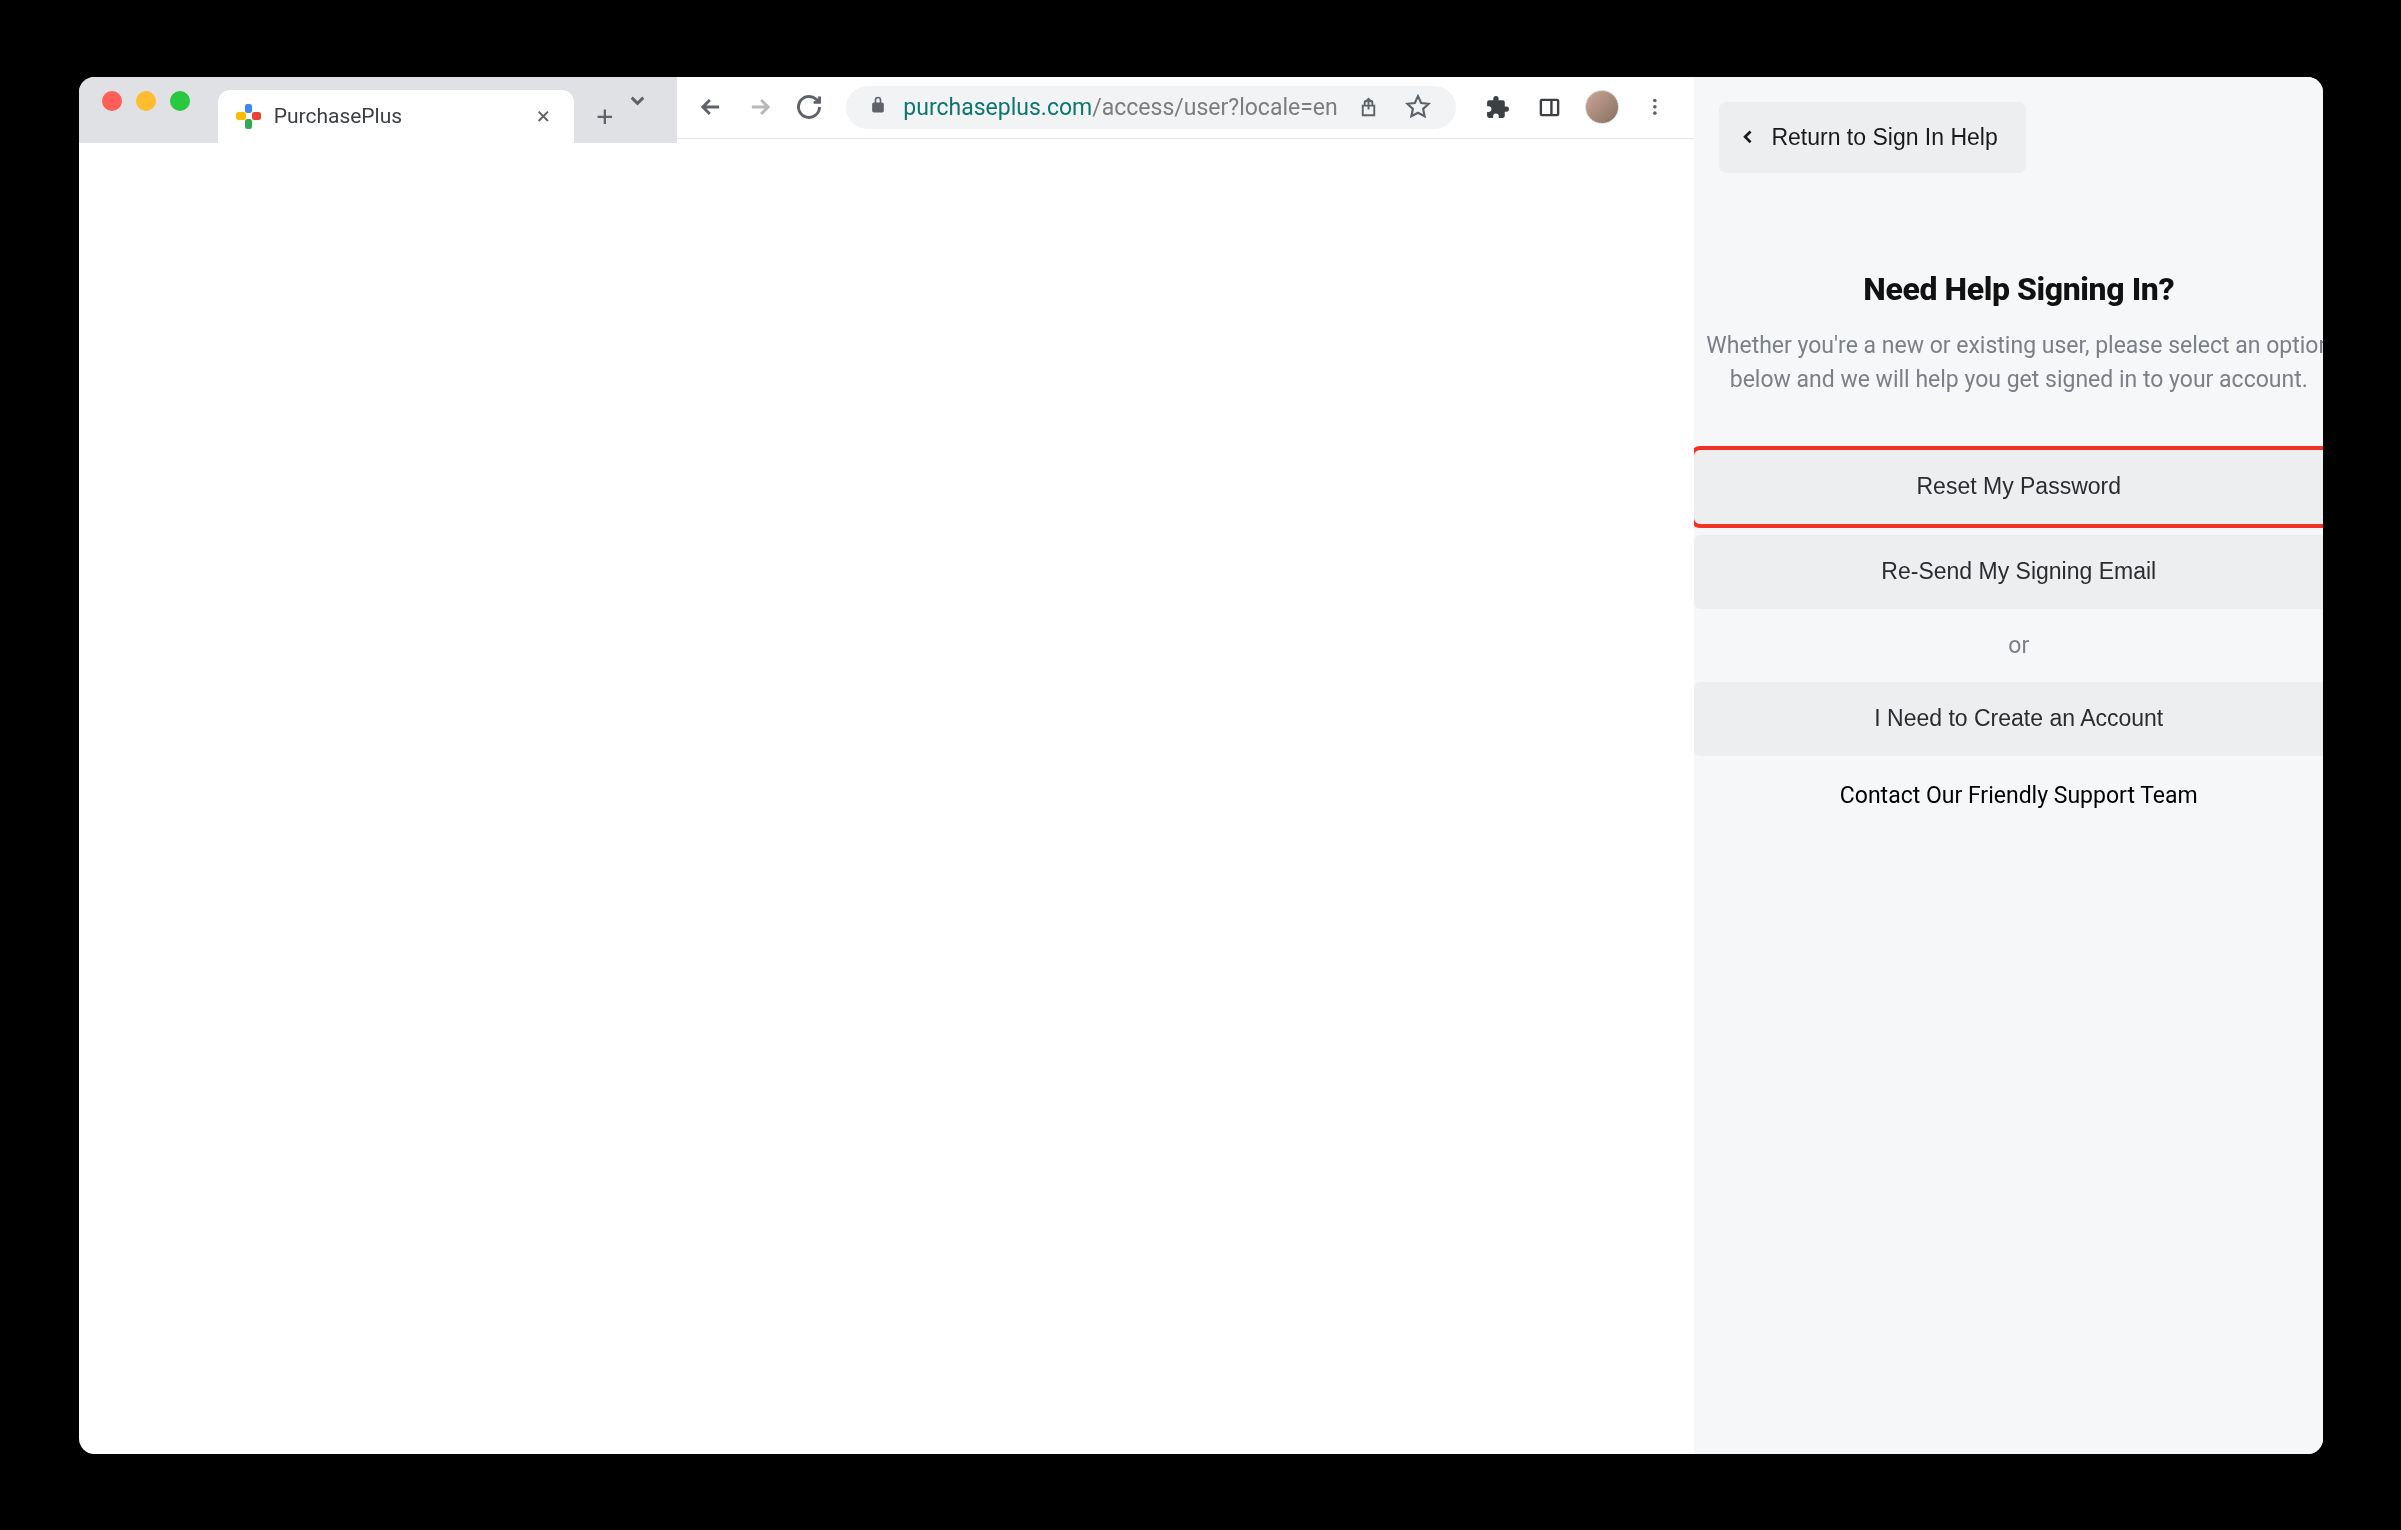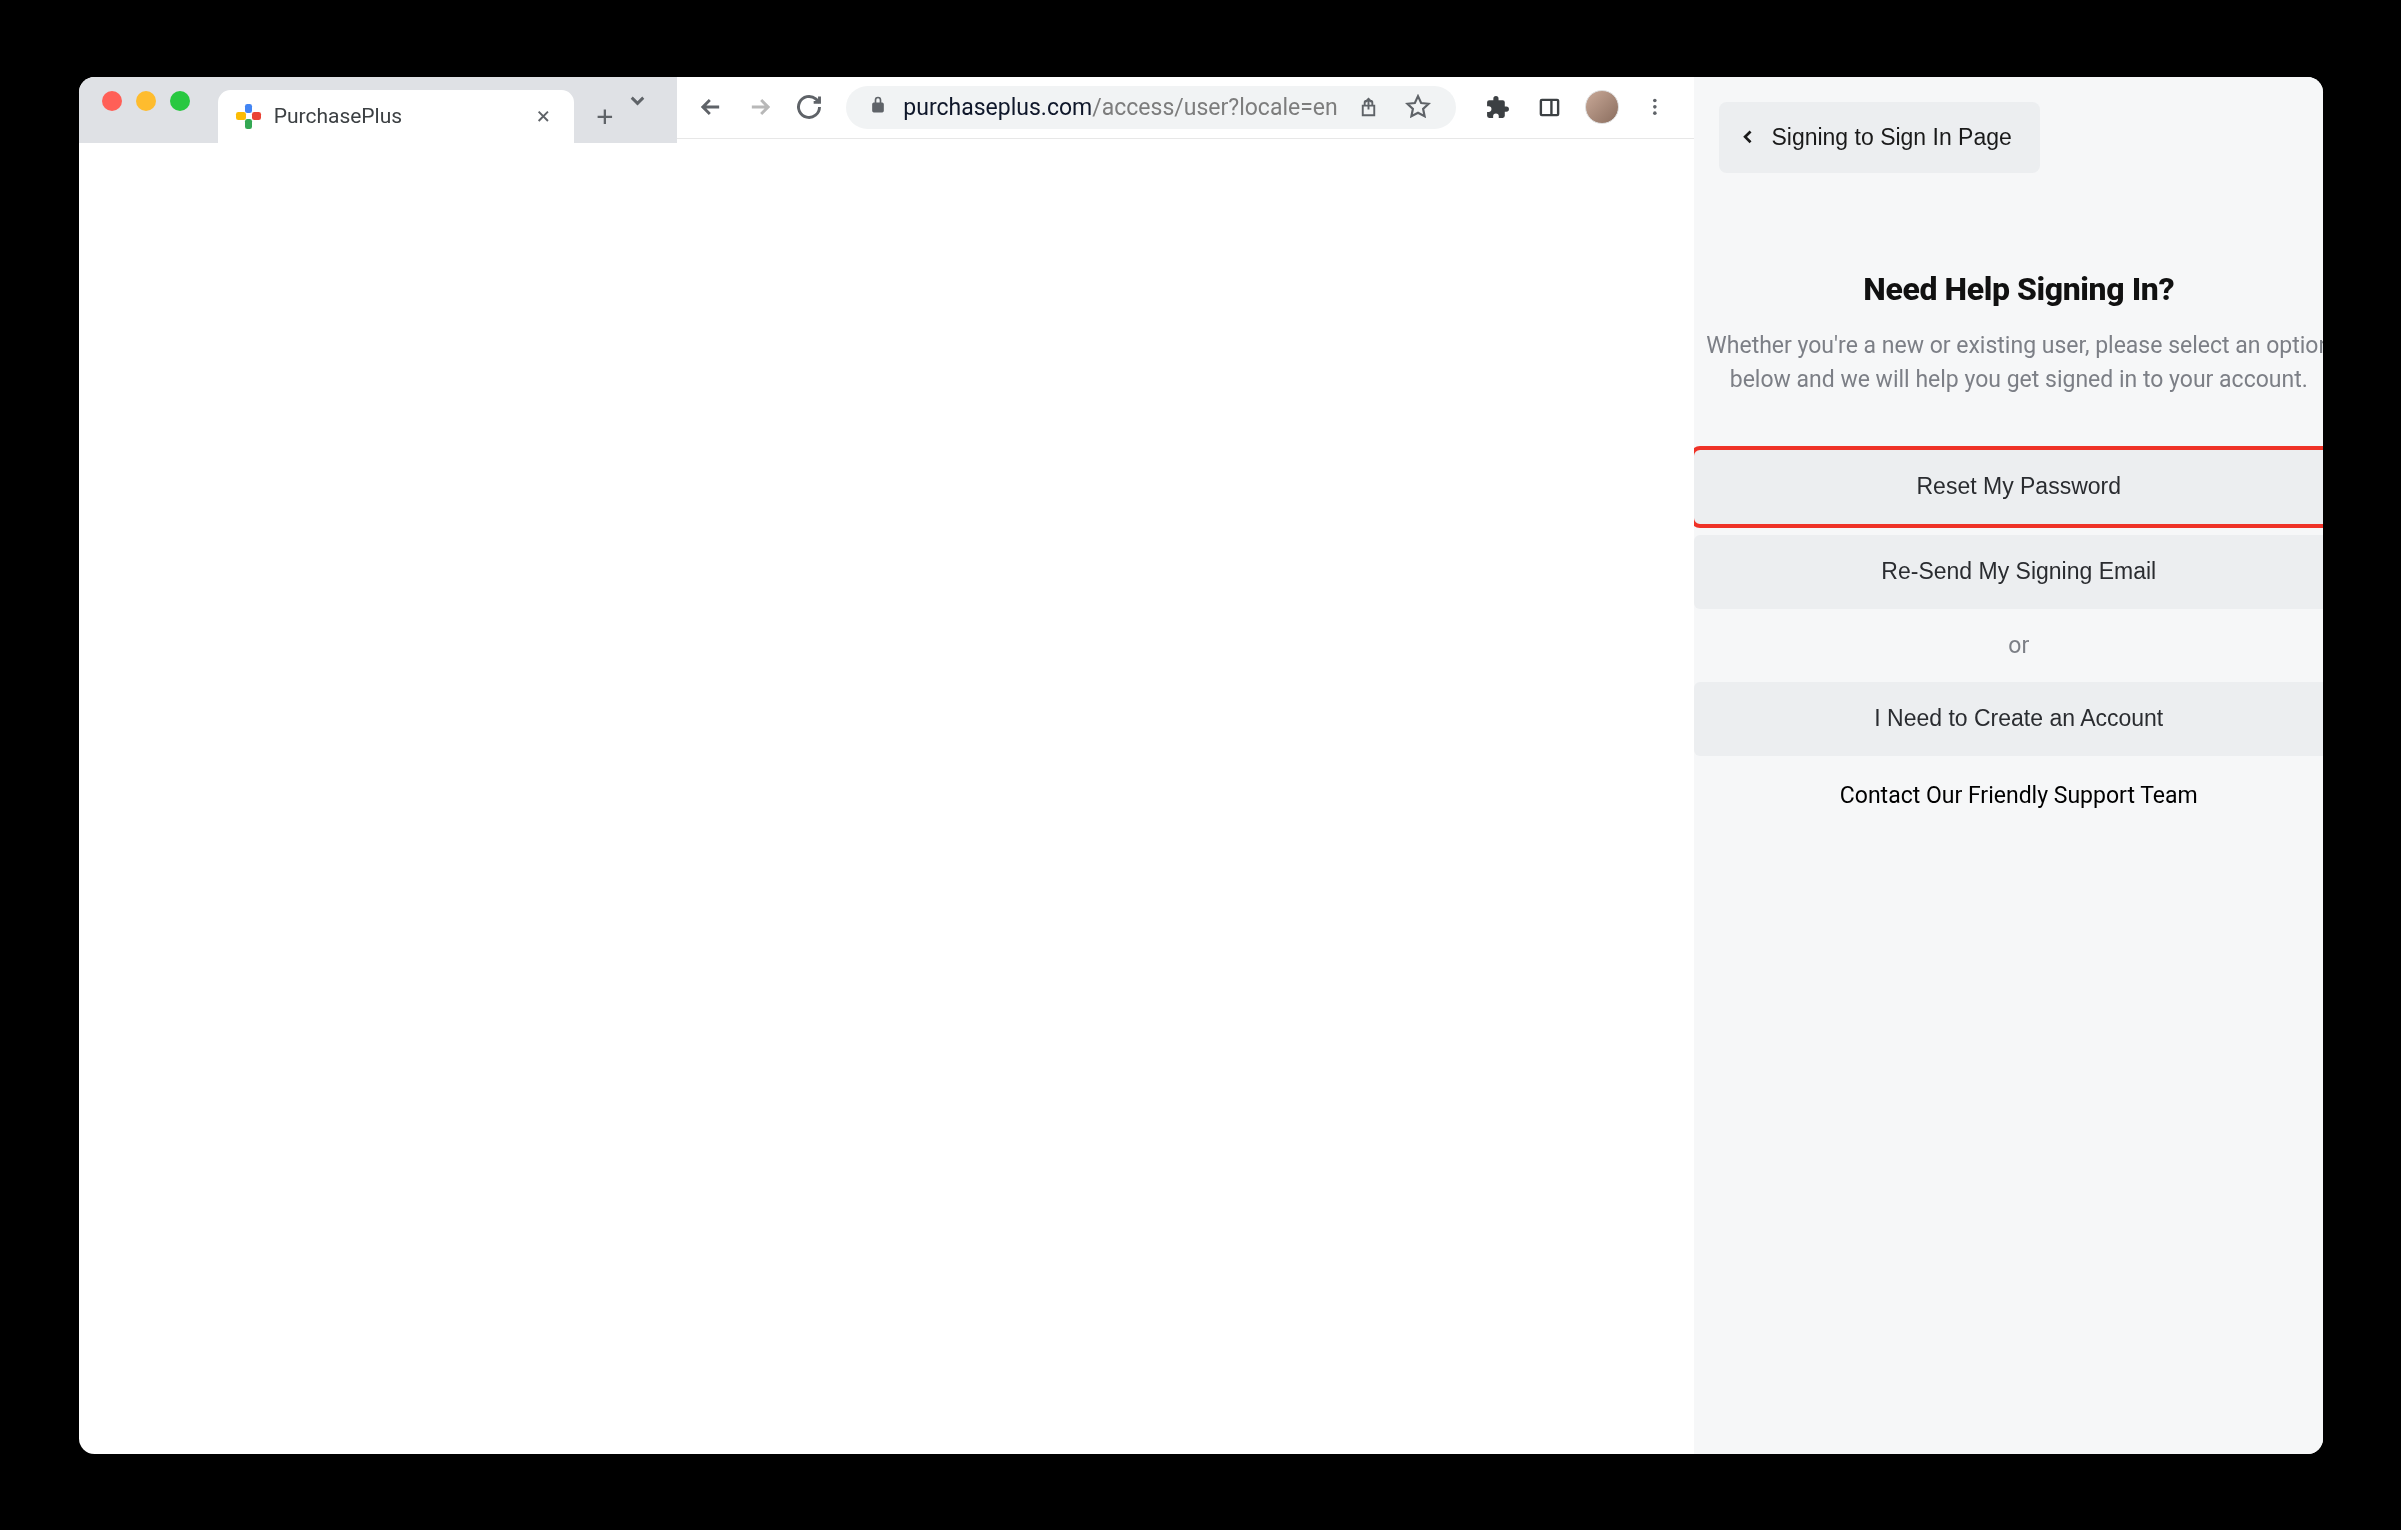--- a/index.html
+++ b/index.html
@@ -150,21 +150,21 @@
     }
     .lock-icon {
       color: #5f6368;
       font-size: 21.7px;
     }
     .url-text {
       font-size: 23px;
       color: #202124;
       display: flex;
     }
-    .url-domain { color: #0f172a; text-align: center; }
+    .url-domain { color: #0f766e; text-align: center; }
     .url-path { color: #7d7d7d; }
     .url-right {
       margin-left: auto;
       display: flex;
       align-items: center;
       gap: 18.6px;
       color: #5f6368;
     }
     .url-right-icon {
       width: 31px;
@@ -397,21 +397,21 @@
           </svg>
       </div>
     </div>
   </div>
 
   <div class="page">
     <button class="return-btn">
       <svg viewBox="0 0 24 24" fill="none" stroke="currentColor" stroke-width="3">
           <path d="M15 18l-6-6 6-6"></path>
         </svg>
-      <span>Signing to Sign In Page</span>
+      <span>Return to Sign In Help</span>
     </button>
 
     <div class="center-content">
       <h1 class="heading">Need Help Signing In?</h1>
       <p class="subheading">Whether you're a new or existing user, please select an option below and we will help you get signed in to your account.</p>
 
       <button class="option-btn highlighted">Reset My Password</button>
       <button class="option-btn">Re-Send My Signing Email</button>
 
       <div class="or-divider">or</div>

